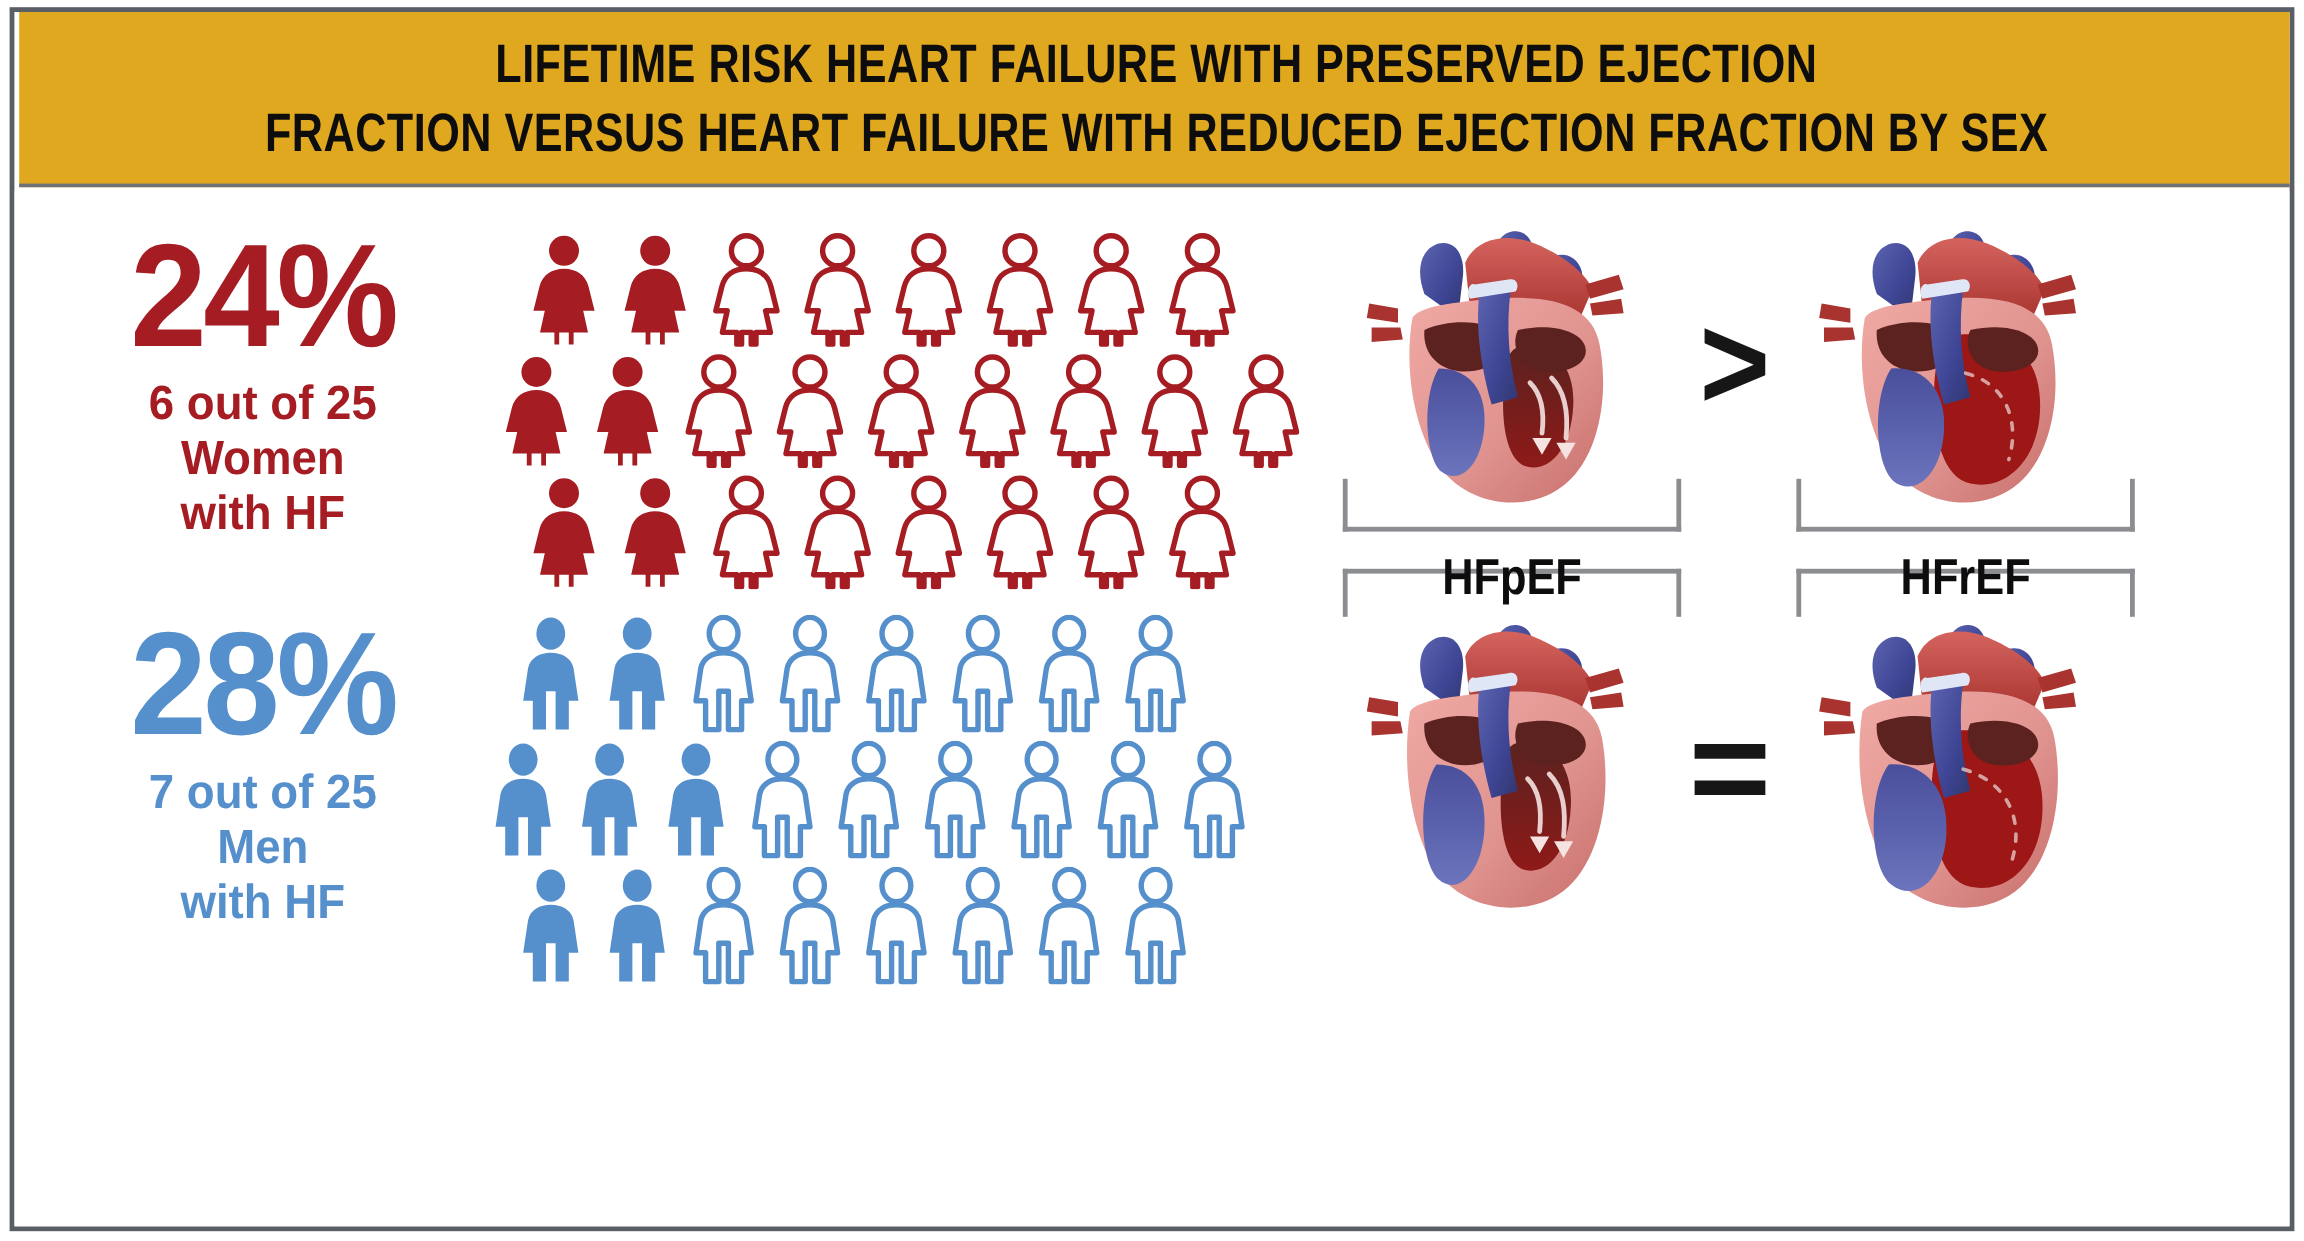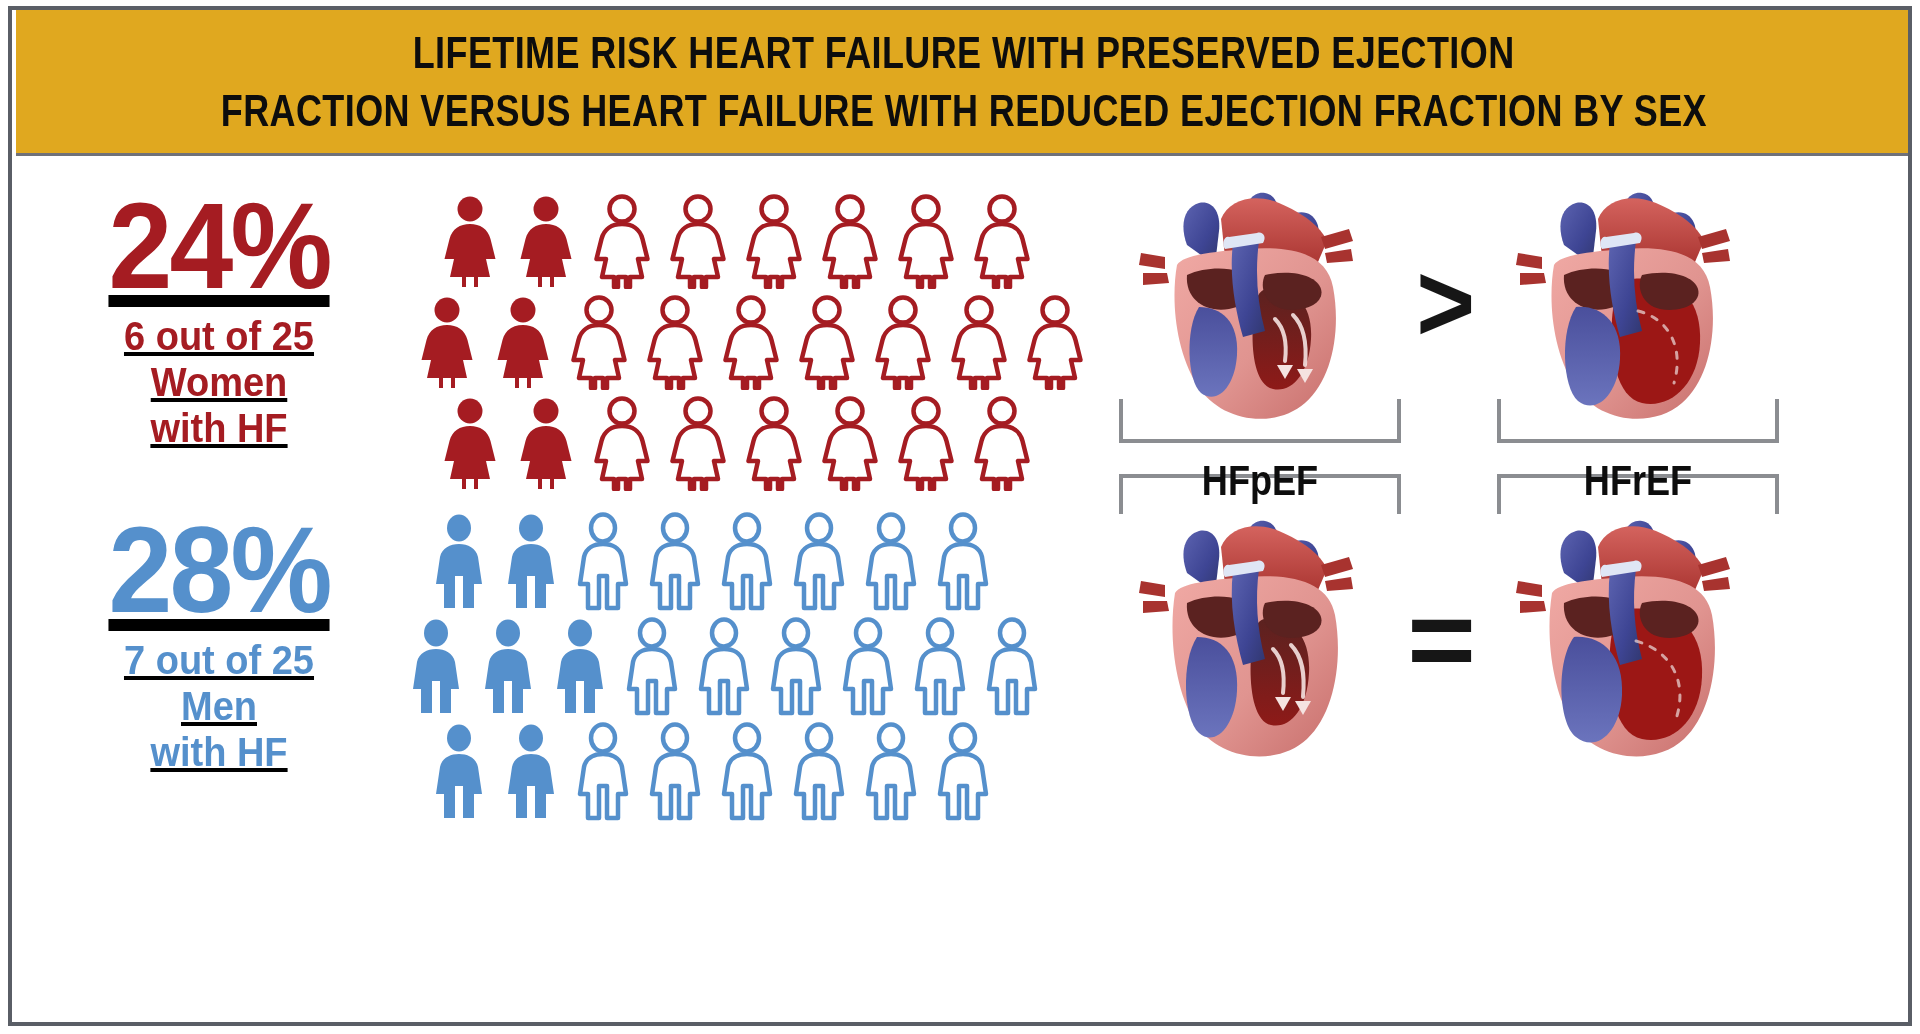--- a/index.html
+++ b/index.html
@@ -54,21 +54,21 @@
 
   
   .body-area {
     position: absolute;
     left: 0; top: 149px;
     width: 100%; height: 863px;
     background: #ffffff;
   }
 
   
-  .stat-block { position: absolute; width: 330px; text-align: center; text-decoration: underline; }
+  .stat-block { position: absolute; width: 330px; text-align: center; }
   .stat-block.women { left: 42px; top: 28px; }
   .stat-block.men   { left: 42px; top: 352px; }
 
   .big-pct {
     font-weight: bold;
     font-size: 122px;
     line-height: 118px;
     letter-spacing: -3px;
     transform: scaleX(0.94);
   }

